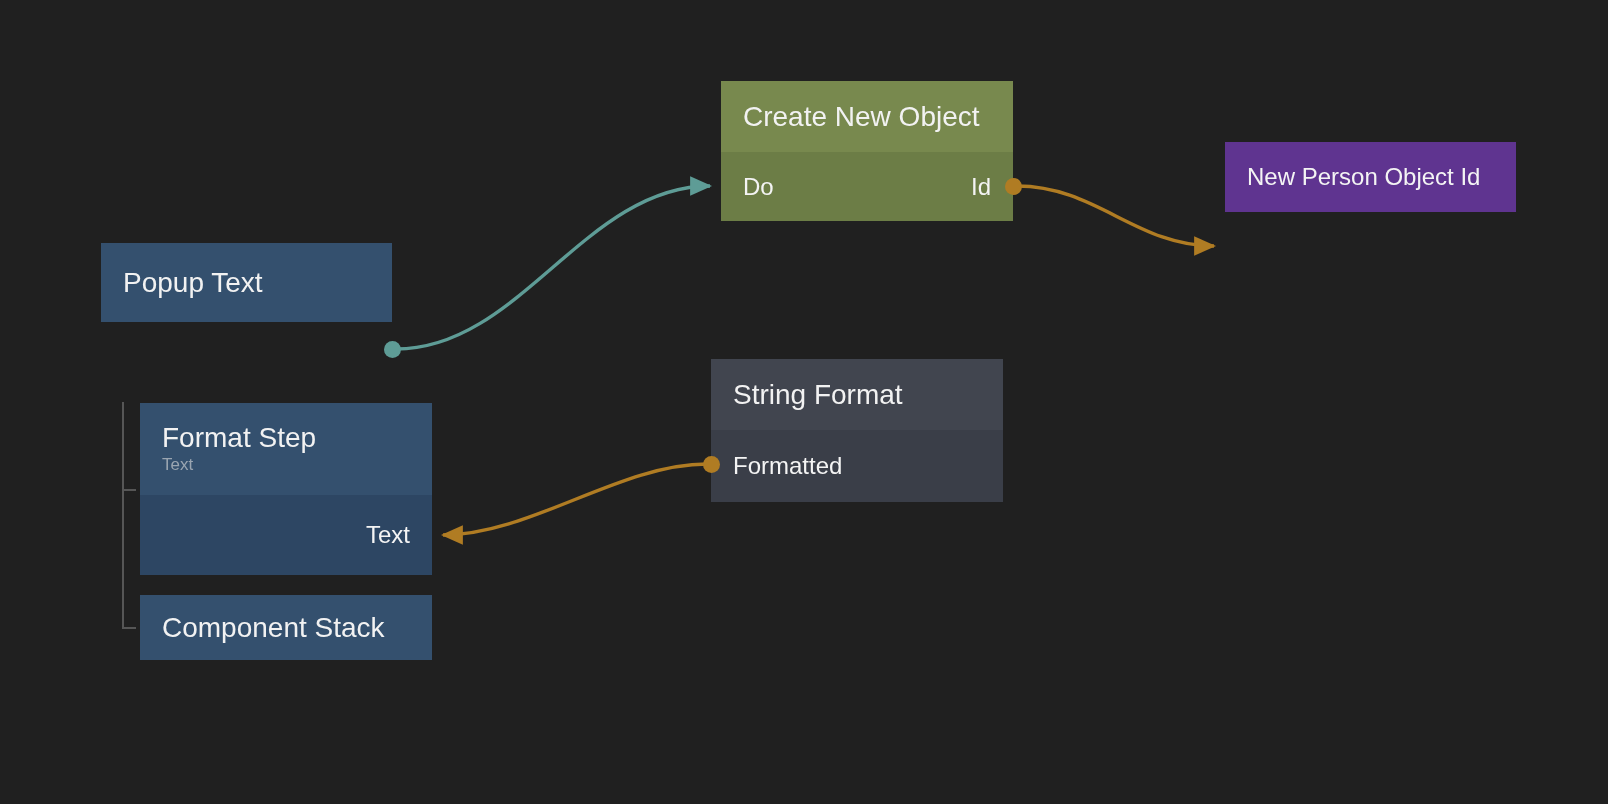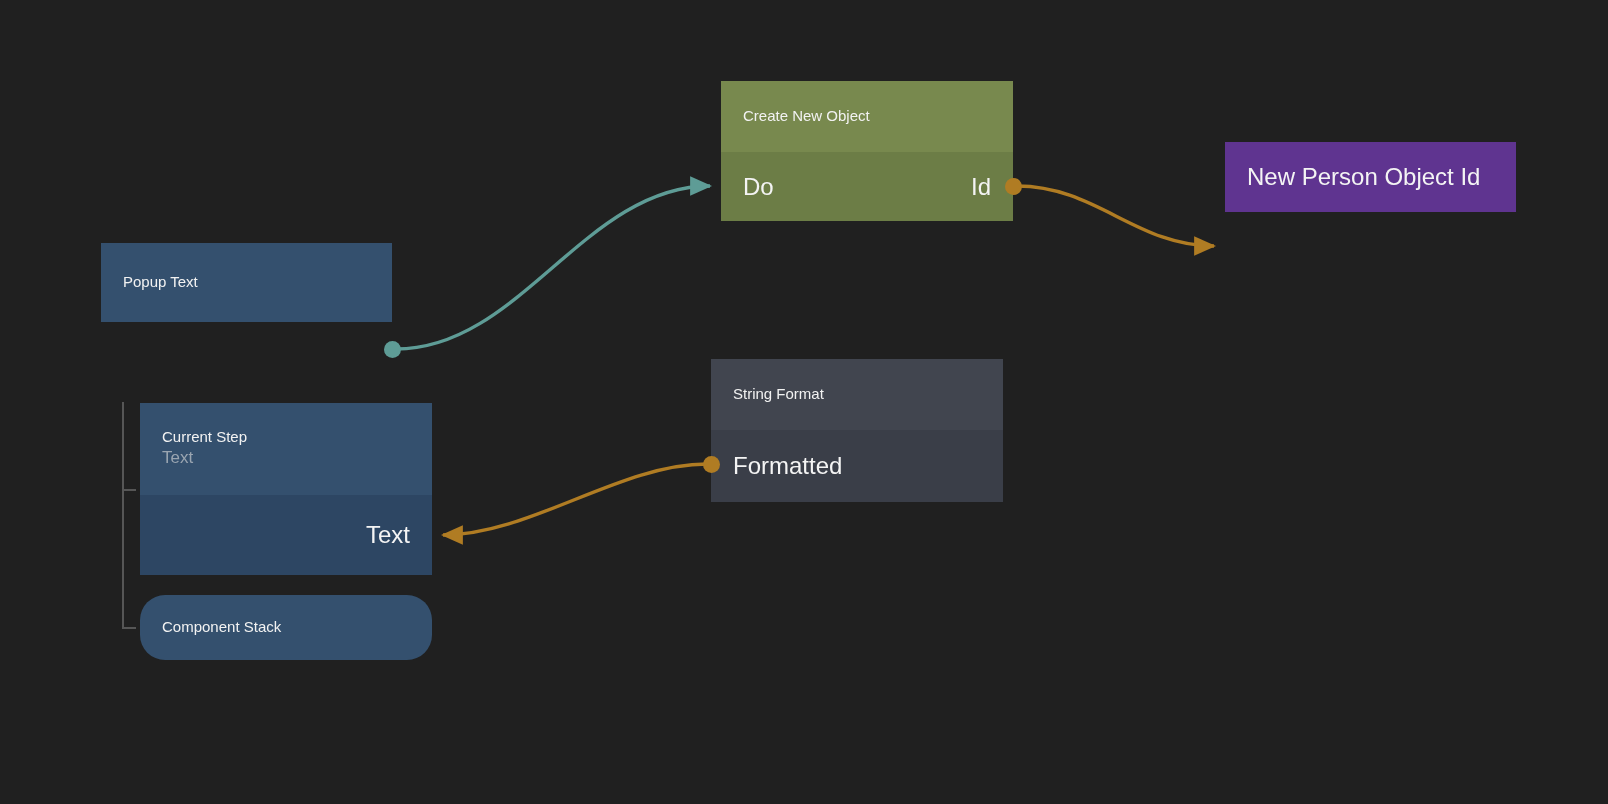--- a/index.html
+++ b/index.html
@@ -31,21 +31,21 @@
     overflow: hidden;
   }
   .node-header {
     box-sizing: border-box;
     display: flex;
     flex-direction: column;
     justify-content: center;
     padding: 0 22px;
   }
   .node-title {
-    font-size: 15px;
+    font-size: 28px;
     color: #f2f2f2;
     line-height: 1.12;
     white-space: nowrap;
   }
   .node-subtitle {
     font-size: 17px;
     color: #9aa5b1;
     line-height: 1.2;
     margin-top: 2px;
     white-space: nowrap;
@@ -123,31 +123,31 @@
 
   <div class="node blue" style="left:101px; top:243px; width:291px; height:142px;">
     <div class="node-header" style="height:79px;">
       <div class="node-title">Popup Text</div>
     </div>
   </div>
   <div class="port-dot" style="left:384px; top:341px; background:#5e9c96;"></div>
 
   <div class="node blue" style="left:140px; top:403px; width:292px; height:172px;">
     <div class="node-header" style="height:92px;">
-      <div class="node-title">Current Step</div>
+      <div class="node-title">Format Step</div>
       <div class="node-subtitle">Text</div>
     </div>
     <div class="node-body" style="height:80px;">
       <div class="port-row">
         <span class="port-label right">Text</span>
       </div>
     </div>
   </div>
 
-  <div class="node blue" style="left:140px; top:595px; width:292px; height:65px;border-radius:25px;">
+  <div class="node blue" style="left:140px; top:595px; width:292px; height:65px;">
     <div class="node-header" style="height:65px;">
       <div class="node-title">Component Stack</div>
     </div>
   </div>
 
   <div class="node green" style="left:721px; top:81px; width:292px; height:140px;">
     <div class="node-header" style="height:71px;">
       <div class="node-title">Create New Object</div>
     </div>
     <div class="node-body" style="height:69px;">

